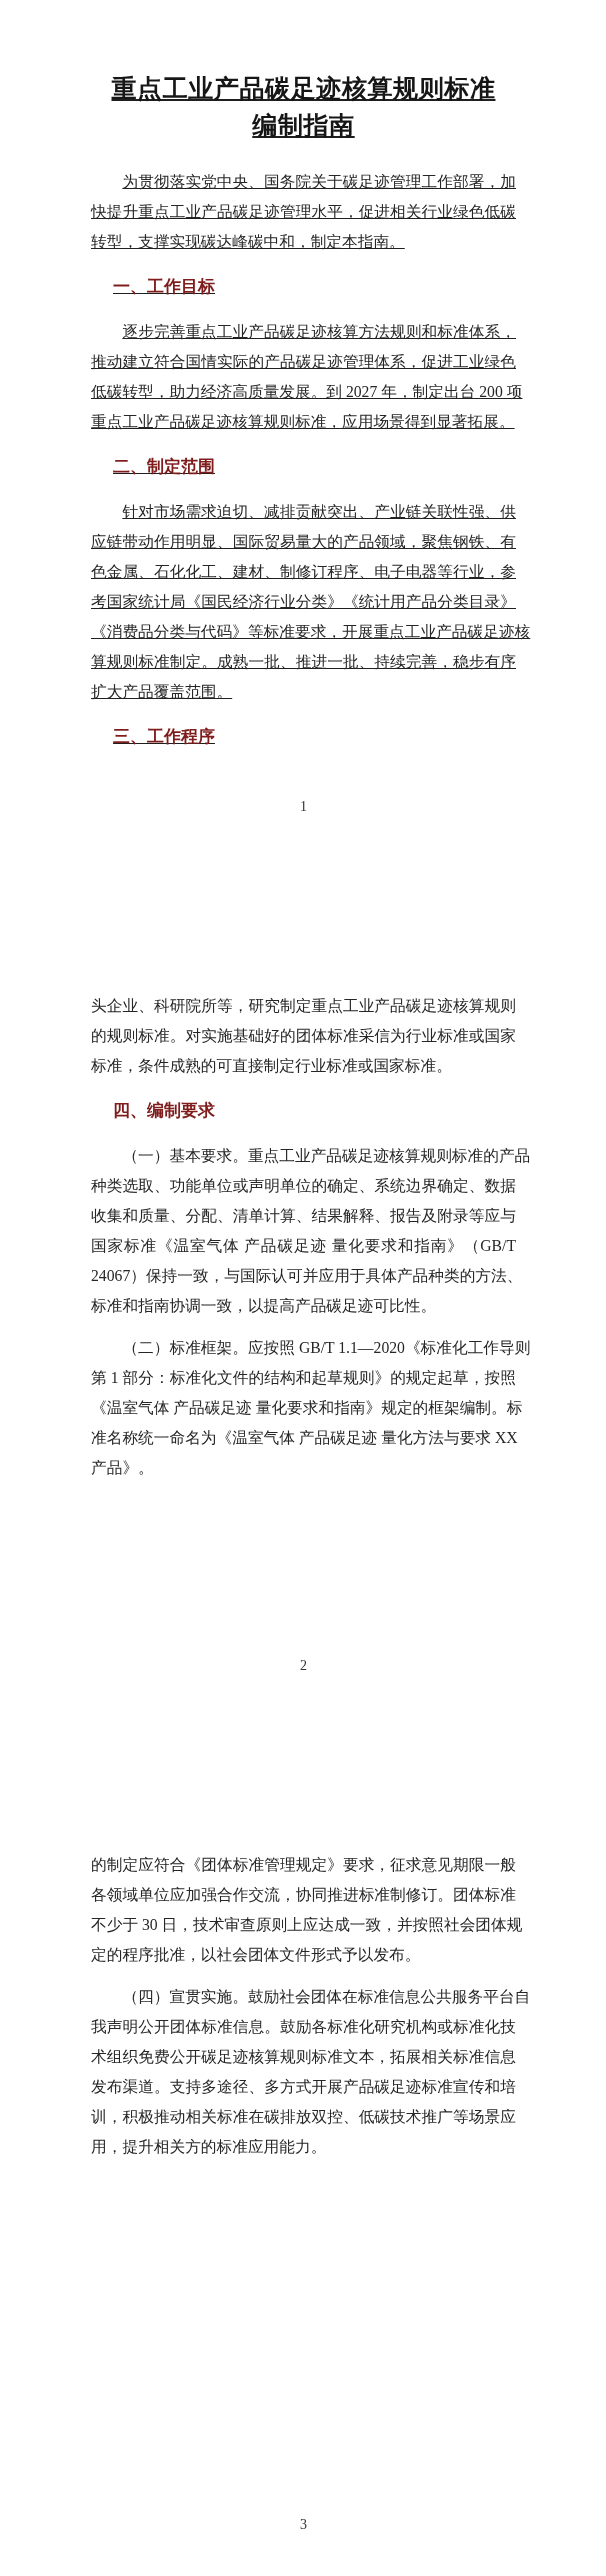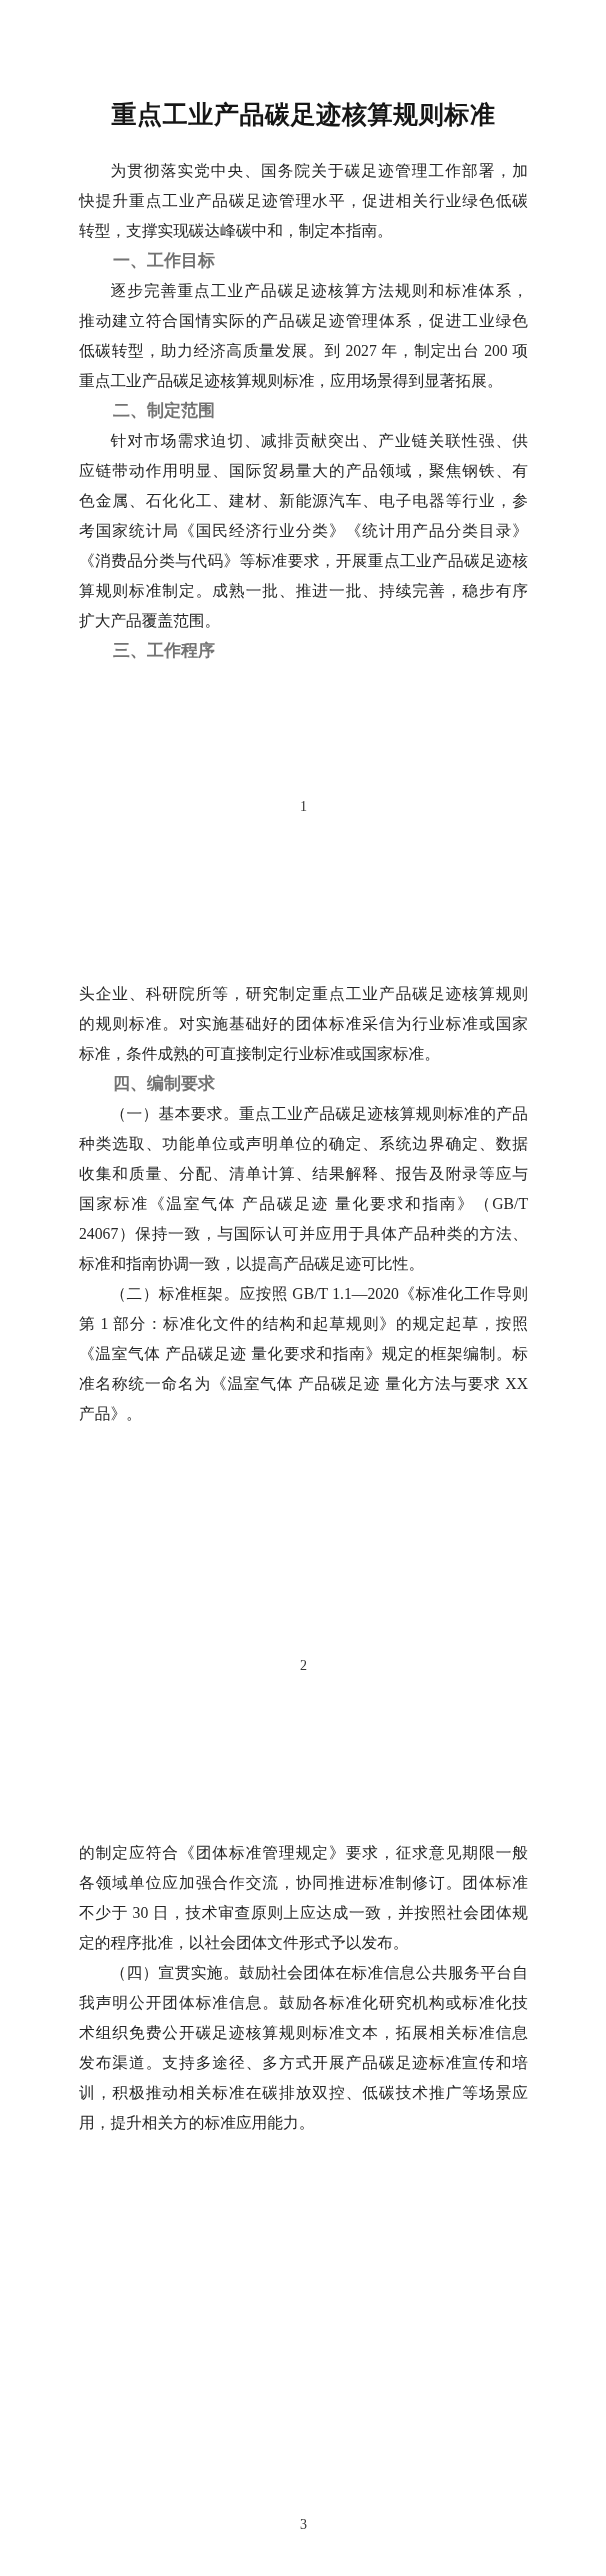--- a/index.html
+++ b/index.html
@@ -14,44 +14,44 @@
   }
   .page {
     position: relative;
     width: 607px;
     height: 859px;
     box-sizing: border-box;
     padding: 0 79px;
     background: #ffffff;
     overflow: hidden;
   }
-  [data-page="0"] { padding-top: 96px; }
+  [data-page="0"] { padding-top: 70px; text-decoration: underline; }
   [data-page="1"], [data-page="2"] { padding-top: 120px; }
 
   .doc-title {
     text-align: center;
     font-size: 25px;
     line-height: 37px;
     font-weight: bold;
     color: #161616;
     letter-spacing: 0.6px;
   }
   [data-page="0"] > .para:first-of-type { margin-top: 0; }
   [data-page="0"] .doc-title + .para { margin-top: 22.5px; }
 
   .sec-heading {
     font-family: "Liberation Sans", "DejaVu Sans", sans-serif;
     font-weight: 700;
     font-size: 17px;
     line-height: 30px;
-    color: #737373;
-    margin: 0 0;
+    color: #7f1d1d;
+    margin: 15px 0;
     text-indent: 2em;
   }
-  .para { margin: 0; }
+  .para { margin: 12px; }
   .line {
     font-size: 15.7px;
     line-height: 30px;
     color: #262626;
     text-align: justify;
     text-align-last: justify;
     text-justify: inter-character;
     white-space: nowrap;
   }
   .line.last {
@@ -70,38 +70,39 @@
     line-height: 17px;
     color: #333333;
   }
 </style>
 </head>
 <body>
 
 <div class="page" data-page="0">
     <div class="doc-title">
       <div>重点工业产品碳足迹核算规则标准</div>
+      <div>编制指南</div>
     </div>
     <div class="para">
       <div class="line first">为贯彻落实党中央、国务院关于碳足迹管理工作部署，加</div>
       <div class="line">快提升重点工业产品碳足迹管理水平，促进相关行业绿色低碳</div>
       <div class="line last">转型，支撑实现碳达峰碳中和，制定本指南。</div>
     </div>
     <div class="sec-heading">一、工作目标</div>
     <div class="para">
       <div class="line first">逐步完善重点工业产品碳足迹核算方法规则和标准体系，</div>
       <div class="line">推动建立符合国情实际的产品碳足迹管理体系，促进工业绿色</div>
       <div class="line">低碳转型，助力经济高质量发展。到 2027 年，制定出台 200 项</div>
       <div class="line last">重点工业产品碳足迹核算规则标准，应用场景得到显著拓展。</div>
     </div>
     <div class="sec-heading">二、制定范围</div>
     <div class="para">
       <div class="line first">针对市场需求迫切、减排贡献突出、产业链关联性强、供</div>
       <div class="line">应链带动作用明显、国际贸易量大的产品领域，聚焦钢铁、有</div>
-      <div class="line">色金属、石化化工、建材、新能源汽车、电子电器等行业，参</div>
+      <div class="line">色金属、石化化工、建材、制修订程序、电子电器等行业，参</div>
       <div class="line">考国家统计局《国民经济行业分类》《统计用产品分类目录》</div>
       <div class="line">《消费品分类与代码》等标准要求，开展重点工业产品碳足迹核</div>
       <div class="line">算规则标准制定。成熟一批、推进一批、持续完善，稳步有序</div>
       <div class="line last">扩大产品覆盖范围。</div>
     </div>
     <div class="sec-heading">三、工作程序</div>
     <div class="page-num">1</div>
   </div>
 <div class="page" data-page="1">
     <div class="para">

